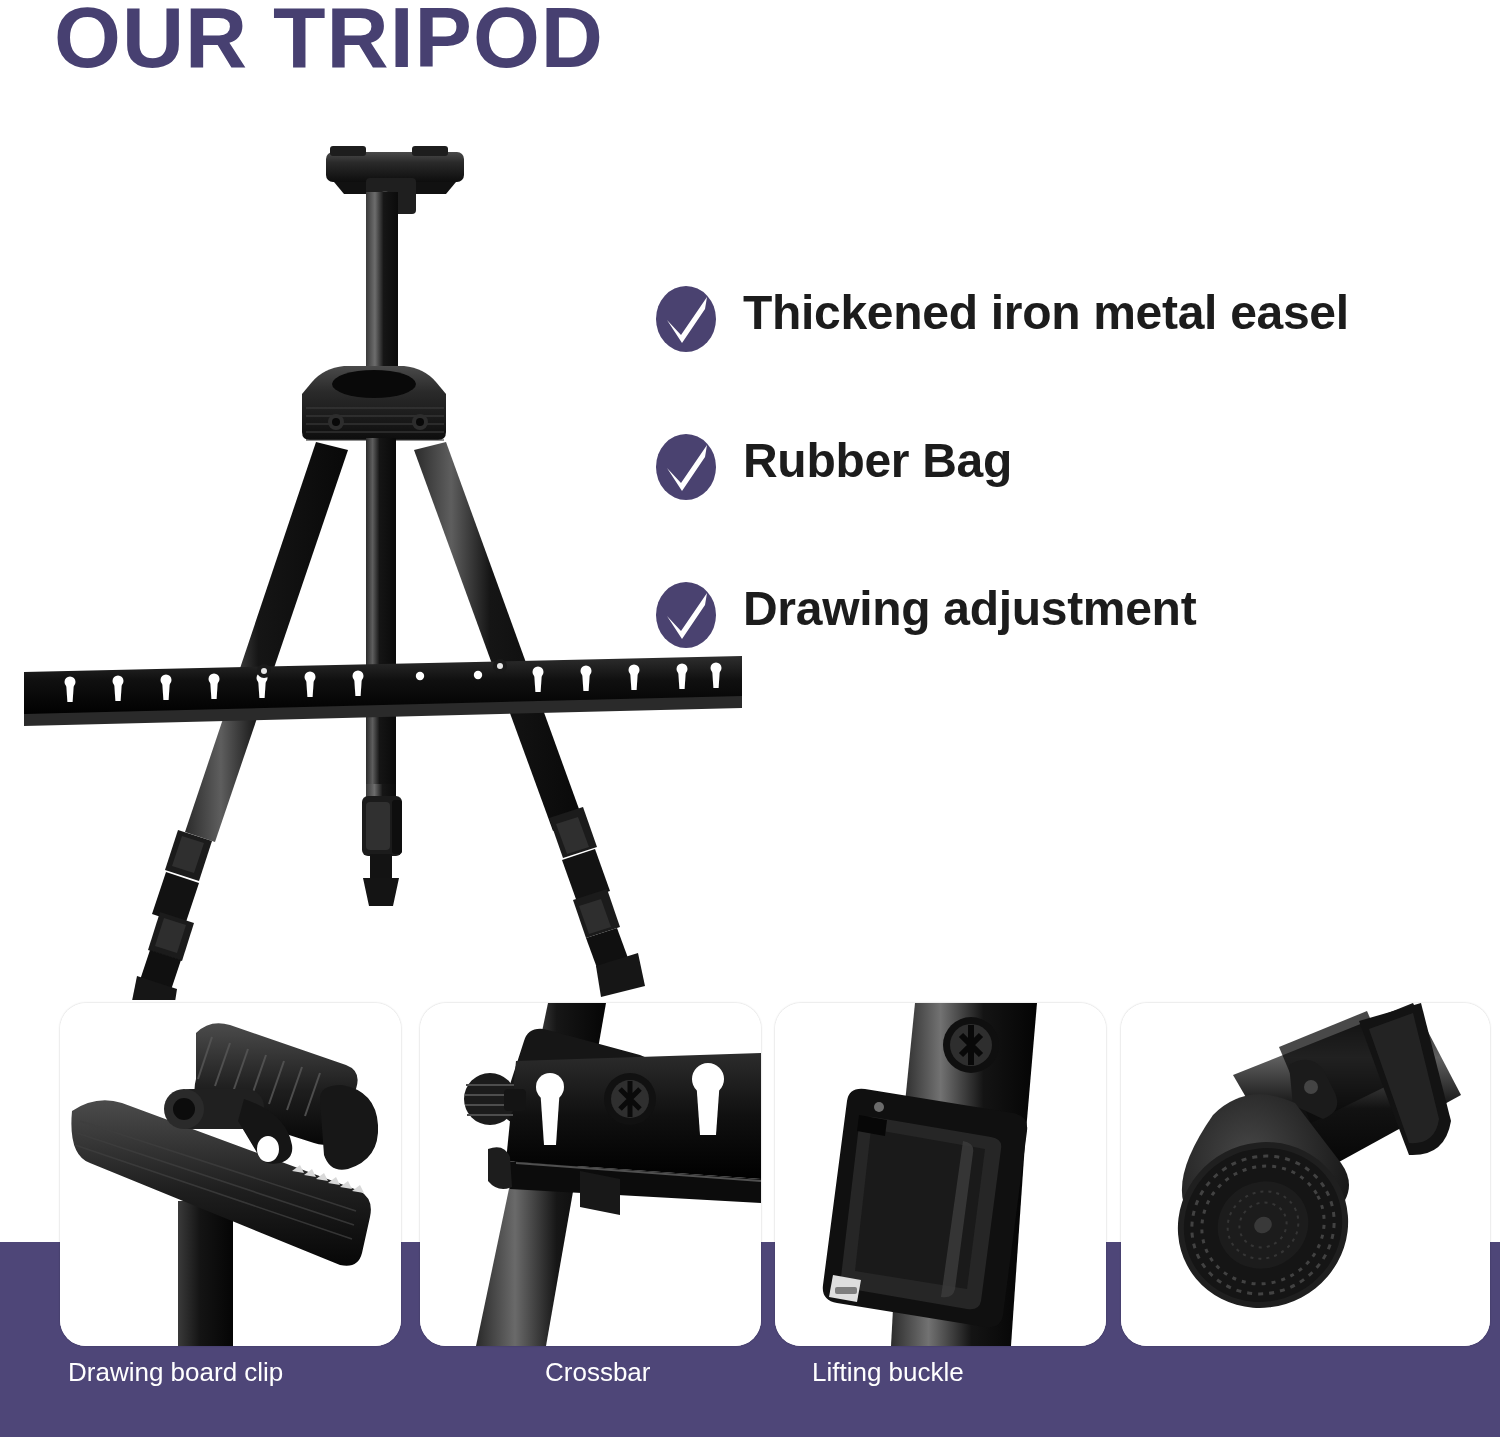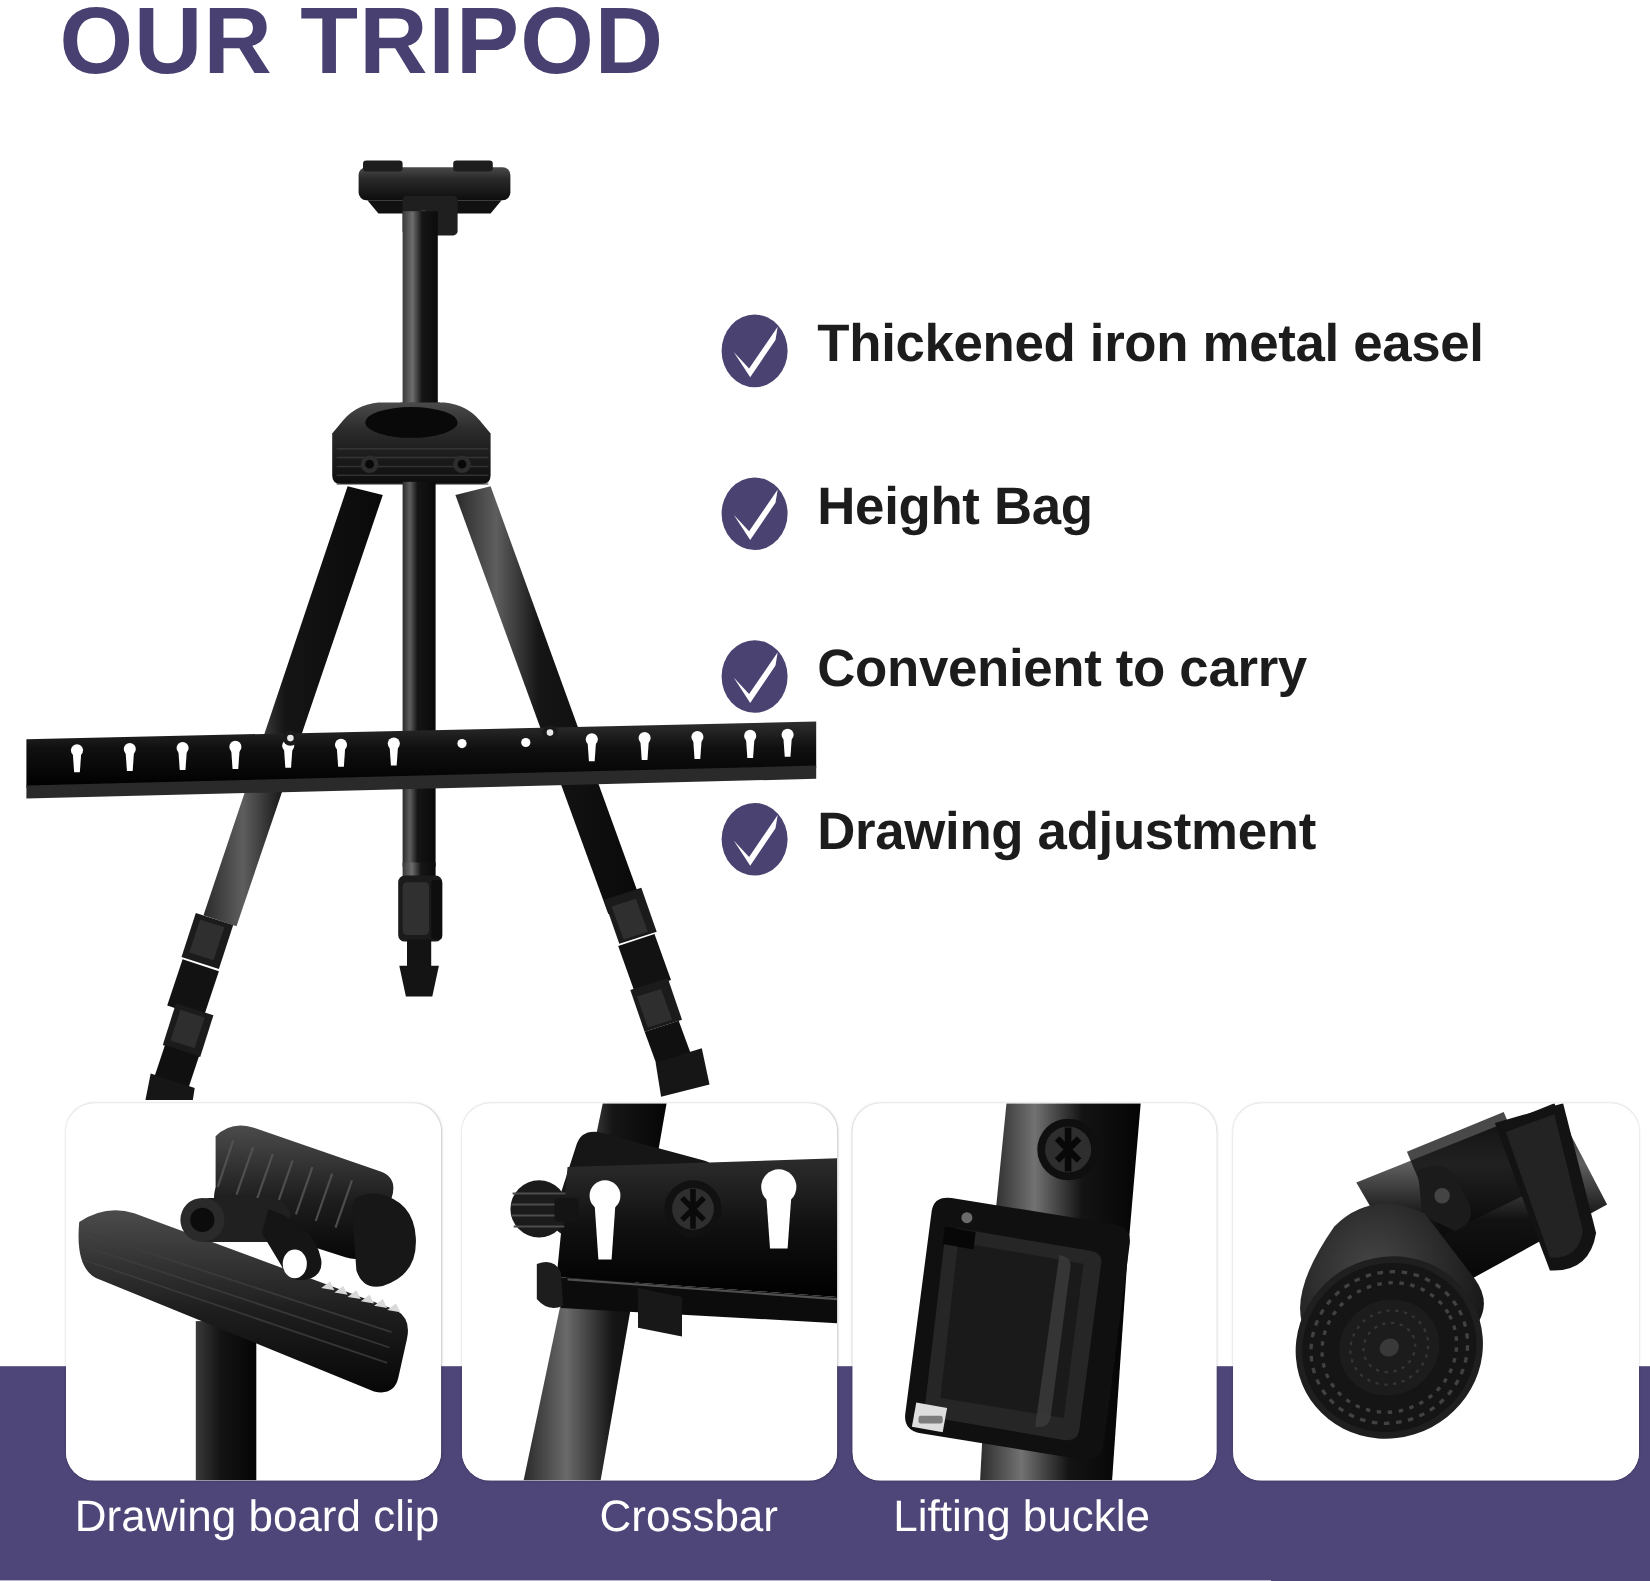--- a/index.html
+++ b/index.html
@@ -92,21 +92,21 @@
   .detail-card svg { display: block; }
 
   #card-1 { left: 60px;   width: 341px; }
   #card-2 { left: 420px;  width: 341px; }
   #card-3 { left: 775px;  width: 331px; }
   #card-4 { left: 1121px; width: 369px; }
 
   .card-caption {
     position: absolute;
     top: 1357px;
-    font-size: 40px;
+    font-size: 26px;
     color: #ffffff;
     white-space: nowrap;
     letter-spacing: 0px;
   }
   #caption-1 { left: 68px; }
   #caption-2 { left: 497px; margin-left: 48px; }
   #caption-3 { left: 812px; }
   #caption-4 { left: 1106px; }
 </style>
 </head>
@@ -293,32 +293,23 @@
       <span class="feature-label">Thickened iron metal easel</span>
     </div>
 
     <div class="feature-row">
       <span class="check-badge">
         <svg width="62" height="68" viewBox="0 0 62 68">
           <ellipse cx="31" cy="34" rx="30" ry="33" fill="#4a4270"></ellipse>
           <path d="M12 35 L26 50 L52 12 L50 24 L27 58 Z" fill="#ffffff"></path>
         </svg>
       </span>
-      <span class="feature-label">Height Bag</span>
+      <span class="feature-label">Rubber Bag</span>
     </div>
 
-    <div class="feature-row">
-      <span class="check-badge">
-        <svg width="62" height="68" viewBox="0 0 62 68">
-          <ellipse cx="31" cy="34" rx="30" ry="33" fill="#4a4270"></ellipse>
-          <path d="M12 35 L26 50 L52 12 L50 24 L27 58 Z" fill="#ffffff"></path>
-        </svg>
-      </span>
-      <span class="feature-label">Convenient to carry</span>
-    </div>
 
     <div class="feature-row">
       <span class="check-badge">
         <svg width="62" height="68" viewBox="0 0 62 68">
           <ellipse cx="31" cy="34" rx="30" ry="33" fill="#4a4270"></ellipse>
           <path d="M12 35 L26 50 L52 12 L50 24 L27 58 Z" fill="#ffffff"></path>
         </svg>
       </span>
       <span class="feature-label">Drawing adjustment</span>
     </div>

